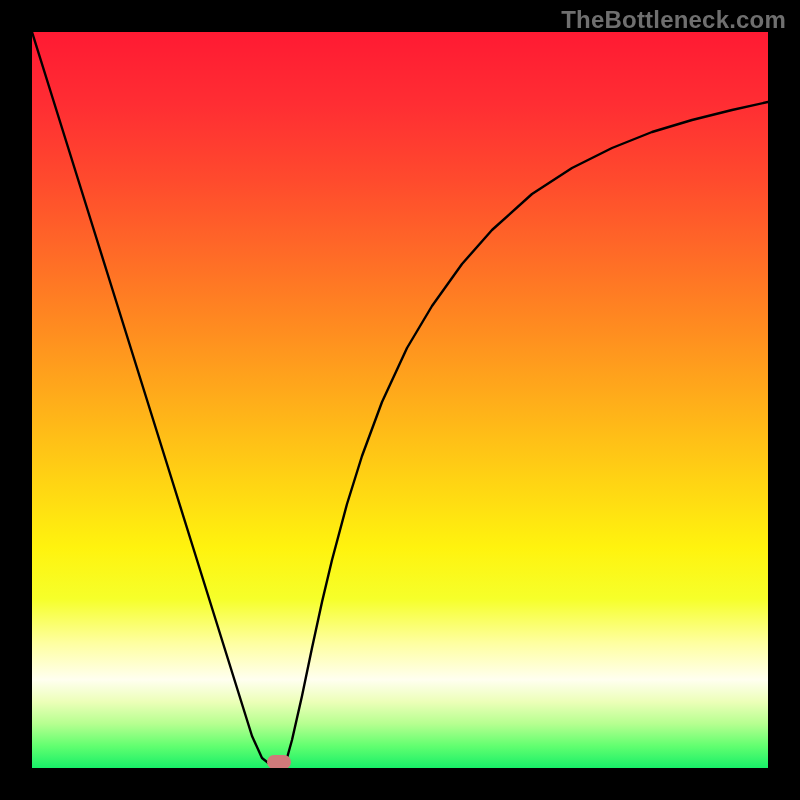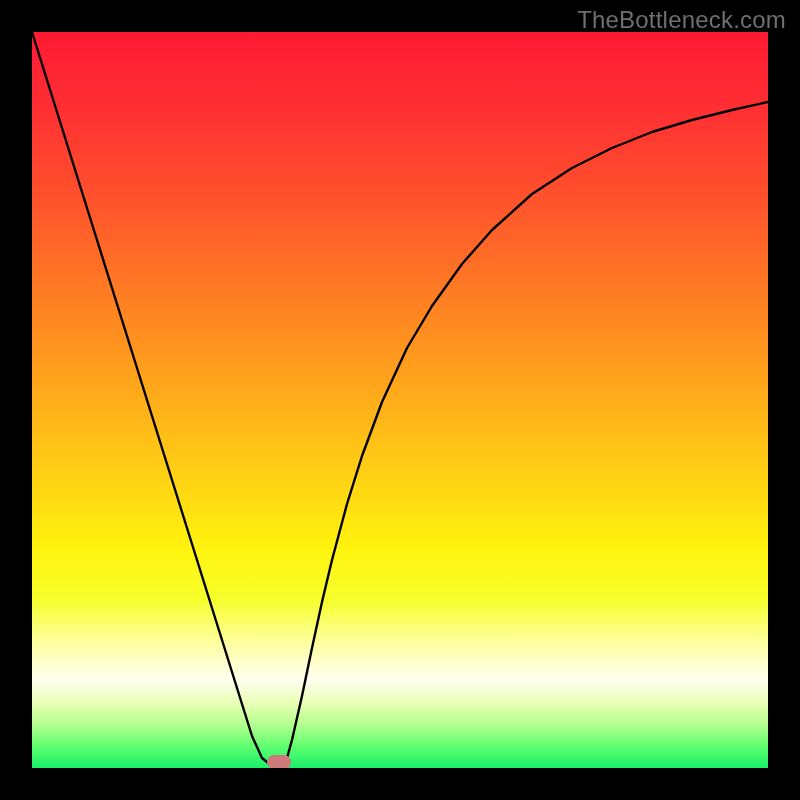--- a/index.html
+++ b/index.html
@@ -62,21 +62,21 @@
     background: #cf7a7a;
     transform: translate(-50%, -50%);
   }
   .watermark {
     position: absolute;
     top: 6px;
     right: 14px;
     font-family: Arial, Helvetica, sans-serif;
     font-size: 24px;
     color: #6f6f6f;
-    font-weight: 400;
+    font-weight: 700;
     letter-spacing: 0.2px;
   }
 </style>
 </head>
 <body>
 
 <div class="frame">
   <div class="plot-area">
     <div class="gradient"></div>
     <svg class="curve" viewBox="0 0 736 736" preserveAspectRatio="none">

